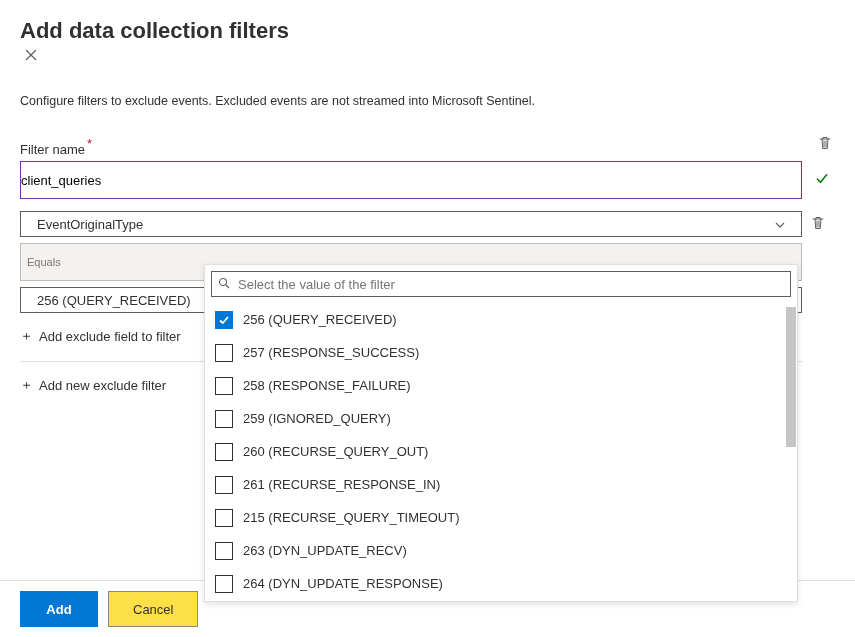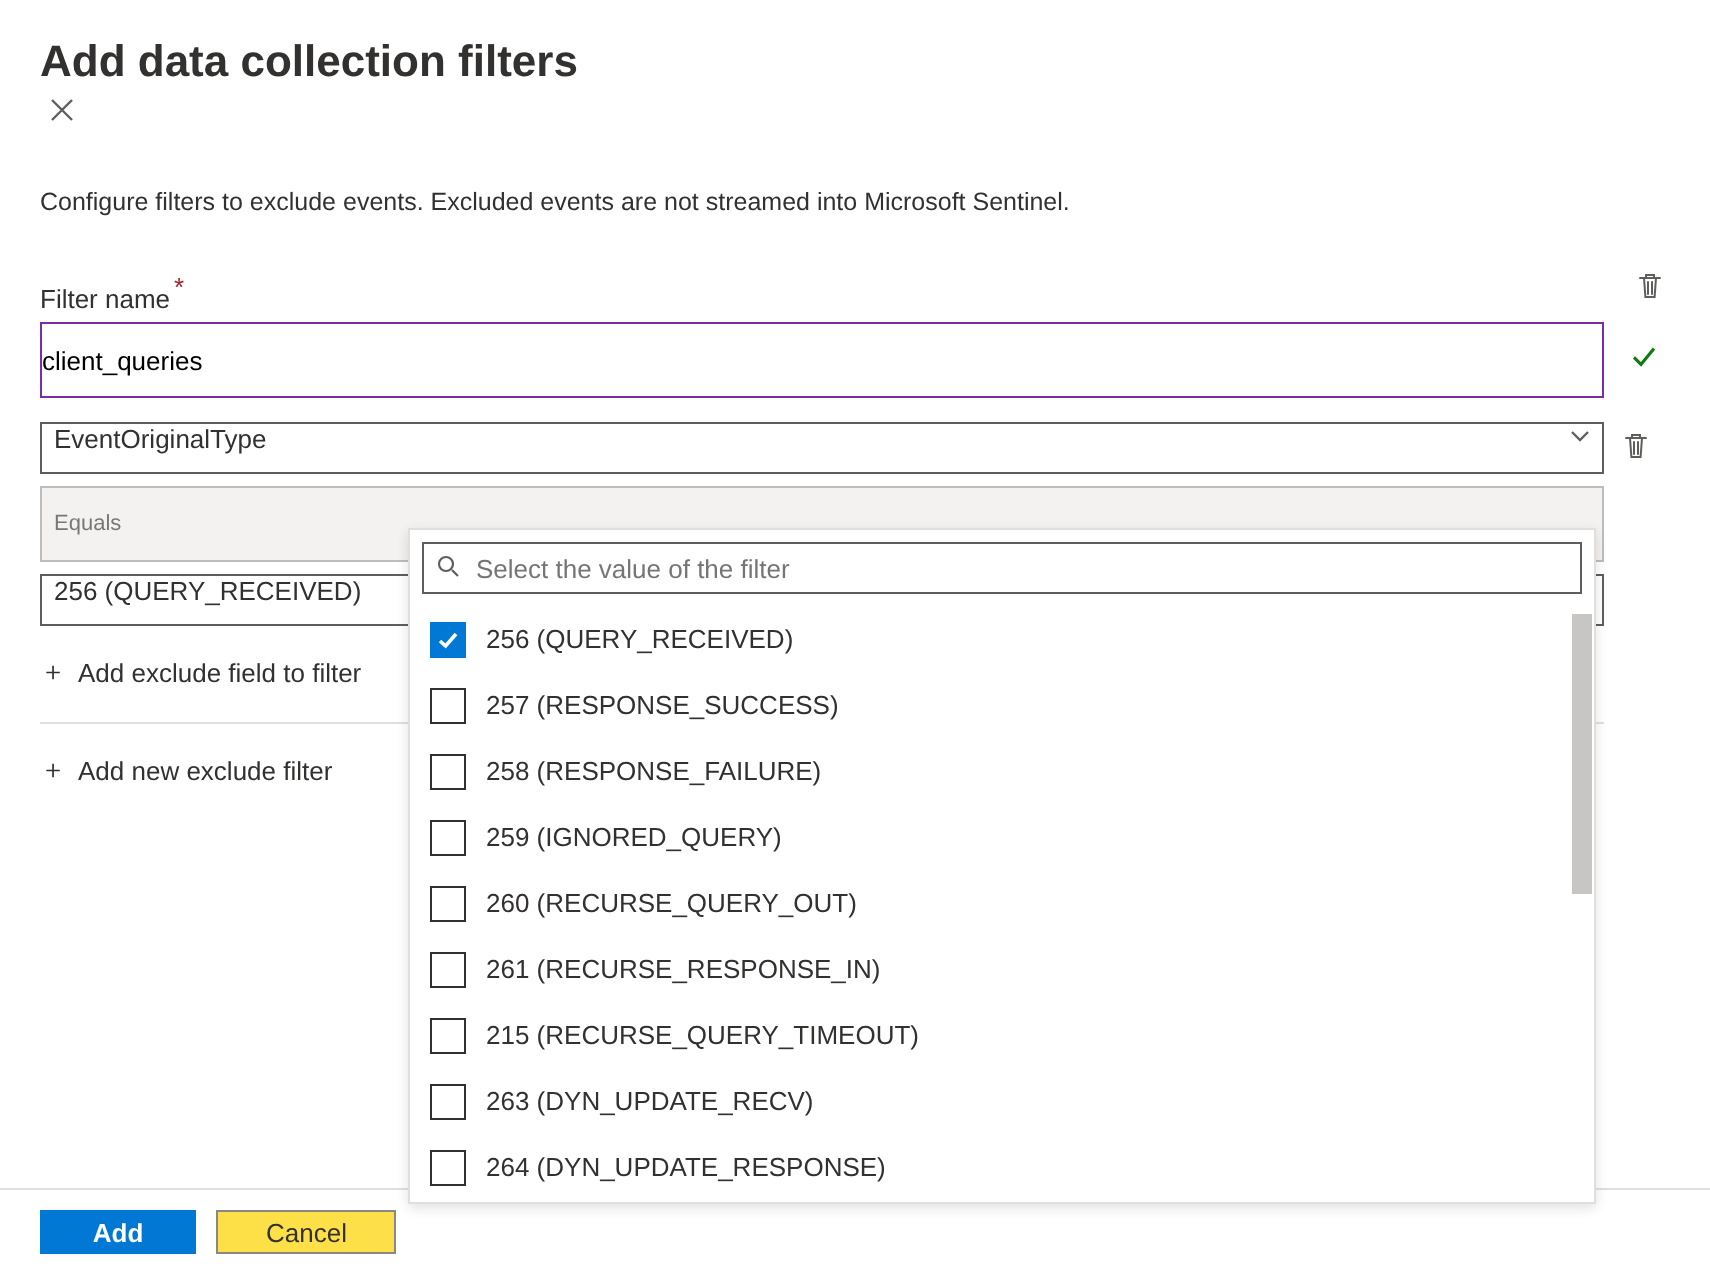--- a/index.html
+++ b/index.html
@@ -29,24 +29,24 @@
     padding: 0 26px 0 0;
     font-size: 13px;
     margin-top: 4px;
   }
   .check-mark {
     position: absolute; right: 6px; top: 50%; transform: translateY(-40%);
     color: #107c10; font-size: 14px;
   }
   .row2 { display: flex; align-items: center; margin-top: 12px; }
   .select-box {
-    display: flex; 
+    display: flex; align-items: center;
     border: 1px solid #605e5c;
     height: 26px;
-    padding: 0 6px;
+    padding: 0 16px;
     font-size: 13px;
     cursor: pointer;
   }
   .select-box.wide { width: 782px; }
   .select-box.full { width: 782px; }
   .chevron { margin-left: auto; font-size: 11px; color: #605e5c; }
   .trash2 { margin-left: 8px; width:18px; height:18px; cursor:pointer; color:#605e5c; }
   .operator {
     margin-top: 6px; width: 782px; height: 38px;
     border: 1px solid #bdbdbd; background: #f3f2f1;
@@ -106,21 +106,21 @@
     background: #c8c6c4; border-radius: 0;
   }
   .footer {
     position: absolute; left: 0; right: 0; bottom: 0;
     border-top: 1px solid #e1dfdd;
     background: #fff;
     padding: 10px 20px;
     display: flex; gap: 10px;
   }
   .btn {
-    height: 22px; min-width: 78px; padding: 0 24px;
+    height: 36px; min-width: 78px; padding: 0 24px;
     font-size: 13px; cursor: pointer;
     display: inline-flex; align-items: center; justify-content: center;
   }
   .btn.primary { background: #0078d4; color: #fff; border: 1px solid #0078d4; font-weight:600; }
   .btn.secondary { background: #fde047; color: #323130; border: 1px solid #8a8886; }
   svg.trash-svg { width:16px; height:16px; }
 </style>
 </head>
 <body>
 

